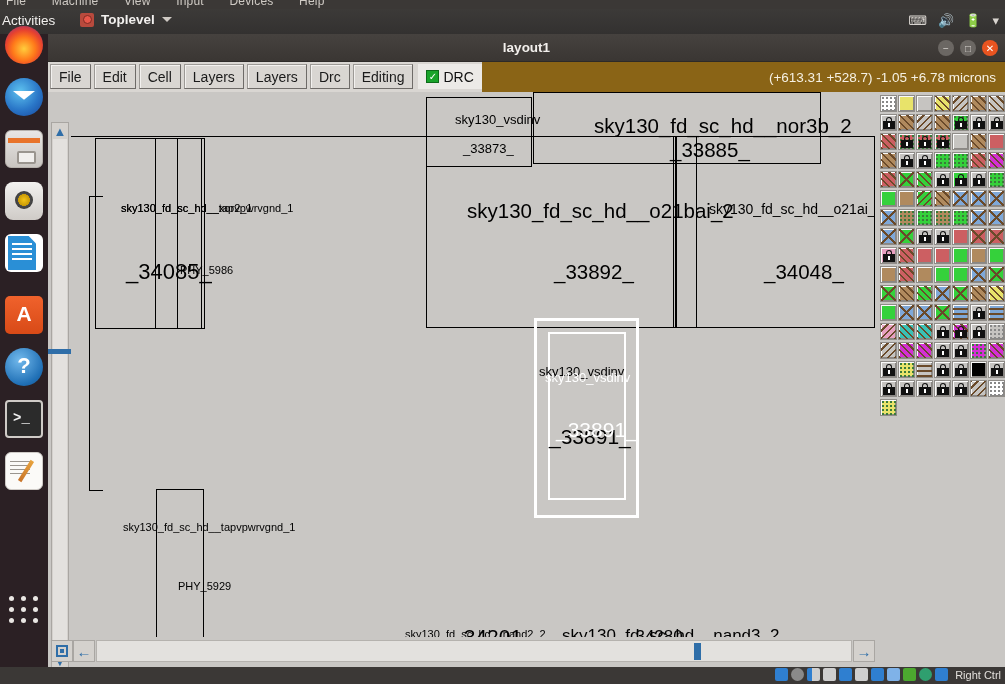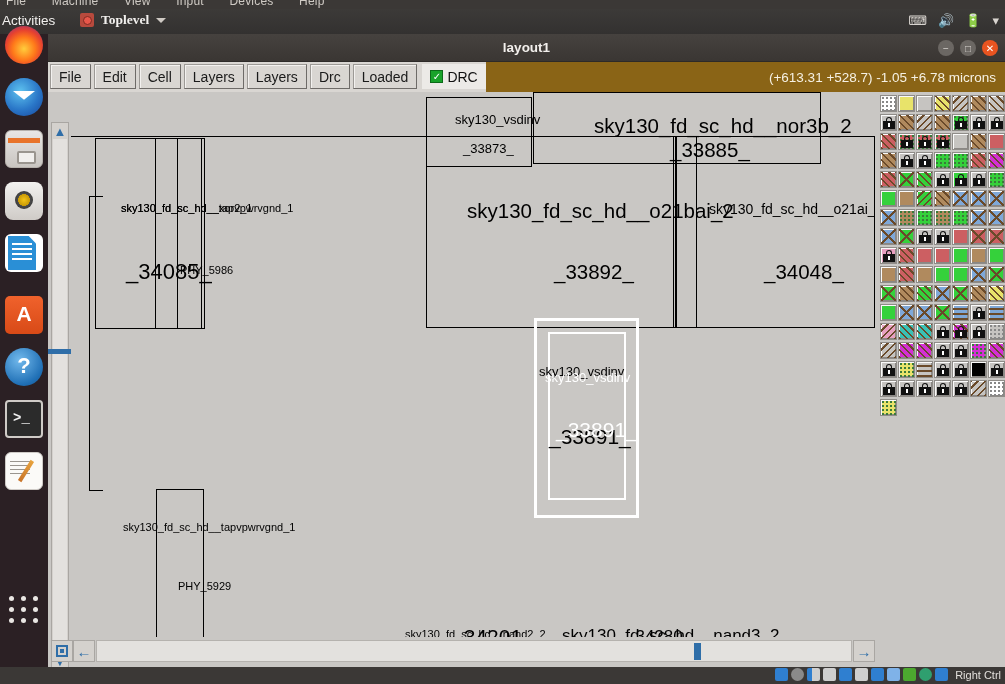--- a/index.html
+++ b/index.html
@@ -28,21 +28,21 @@
     background:linear-gradient(#3c3a38,#333130);
     color:#e8e6e3; font-size:13px;
   }
   #activities { position:absolute; left:2px; top:4px; font-size:13.5px; color:#f2f0ee; }
   #toplevel-group { position:absolute; left:80px; top:3px; display:flex; align-items:center; gap:7px; }
   .tl-icon {
     width:14px; height:14px; background:#b84a3d; border-radius:2px;
     display:flex; align-items:center; justify-content:center;
   }
   .tl-icon::after { content:""; width:7px; height:7px; border-radius:50%; background:#e8574a; border:1px solid #7d2a22;}
-  #toplevel-label { font-size:13.5px; color:#f2f0ee; font-weight:bold;font-family:Liberation Serif, serif;}
+  #toplevel-label { font-size:13.5px; color:#f2f0ee; font-weight:bold;}
   .caret-down { width:0;height:0;border-left:5px solid transparent;border-right:5px solid transparent;border-top:5px solid #cfcac4; }
   #clock { position:absolute; left:0; right:0; top:4px; text-align:center; font-size:13px; color:#f4f2f0; font-weight:bold;}
   #tray-right { position:absolute; right:6px; top:4px; display:flex; align-items:center; gap:11px; }
   .tr-ico { color:#d9d5d0; font-size:13px; line-height:16px; }
 
   
   #dock {
     position:absolute; left:0; top:34px; width:48px; height:650px;
     background:rgba(43,31,35,.93);
   }
@@ -232,21 +232,21 @@
     </div>
   </div>
 
   <div id="menurow">
     <div class="mbtn">File</div>
     <div class="mbtn">Edit</div>
     <div class="mbtn">Cell</div>
     <div class="mbtn">Layers</div>
     <div class="mbtn">Layers</div>
     <div class="mbtn">Drc</div>
-    <div class="mbtn">Loaded</div>
+    <div class="mbtn">Editing</div>
     <div id="drc-chk">
       <span class="chkbox">✓</span>
       <span>DRC</span>
     </div>
     <div id="statusmsg">
       <span class="sm-right">(+613.31 +528.7) -1.05 +6.78 microns</span>
     </div>
   </div>
 
   <div id="body">

